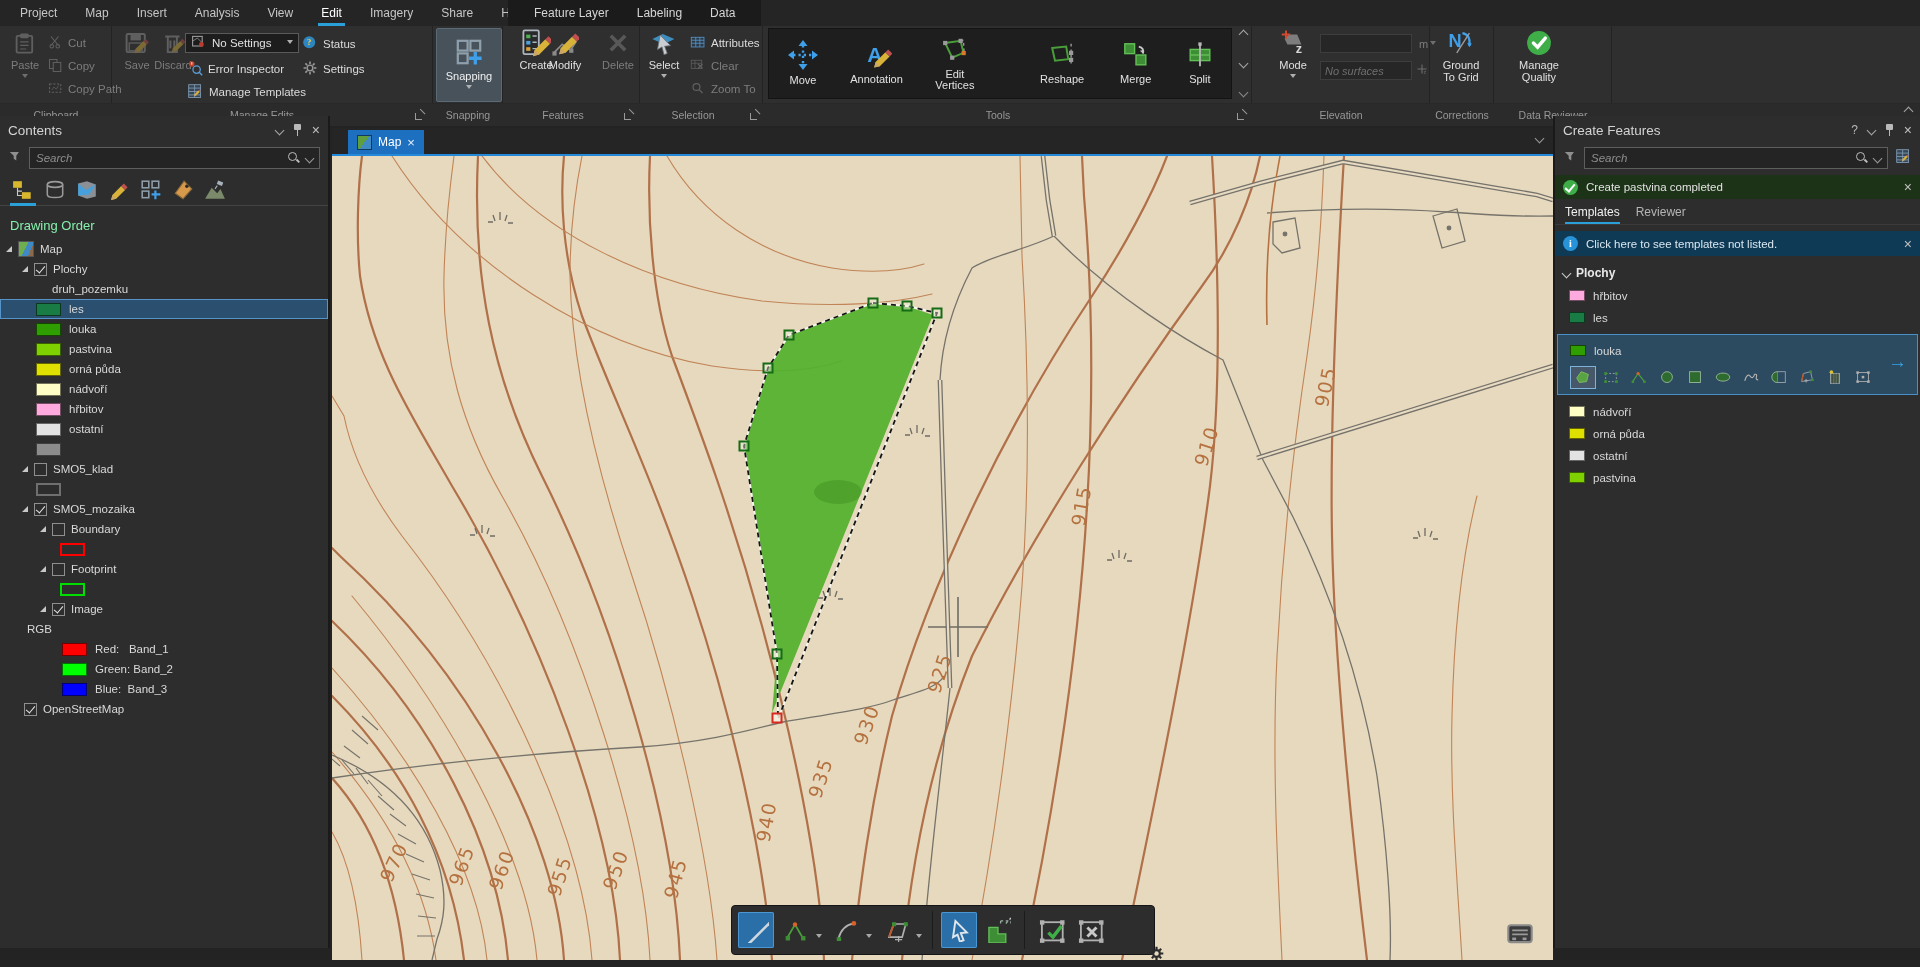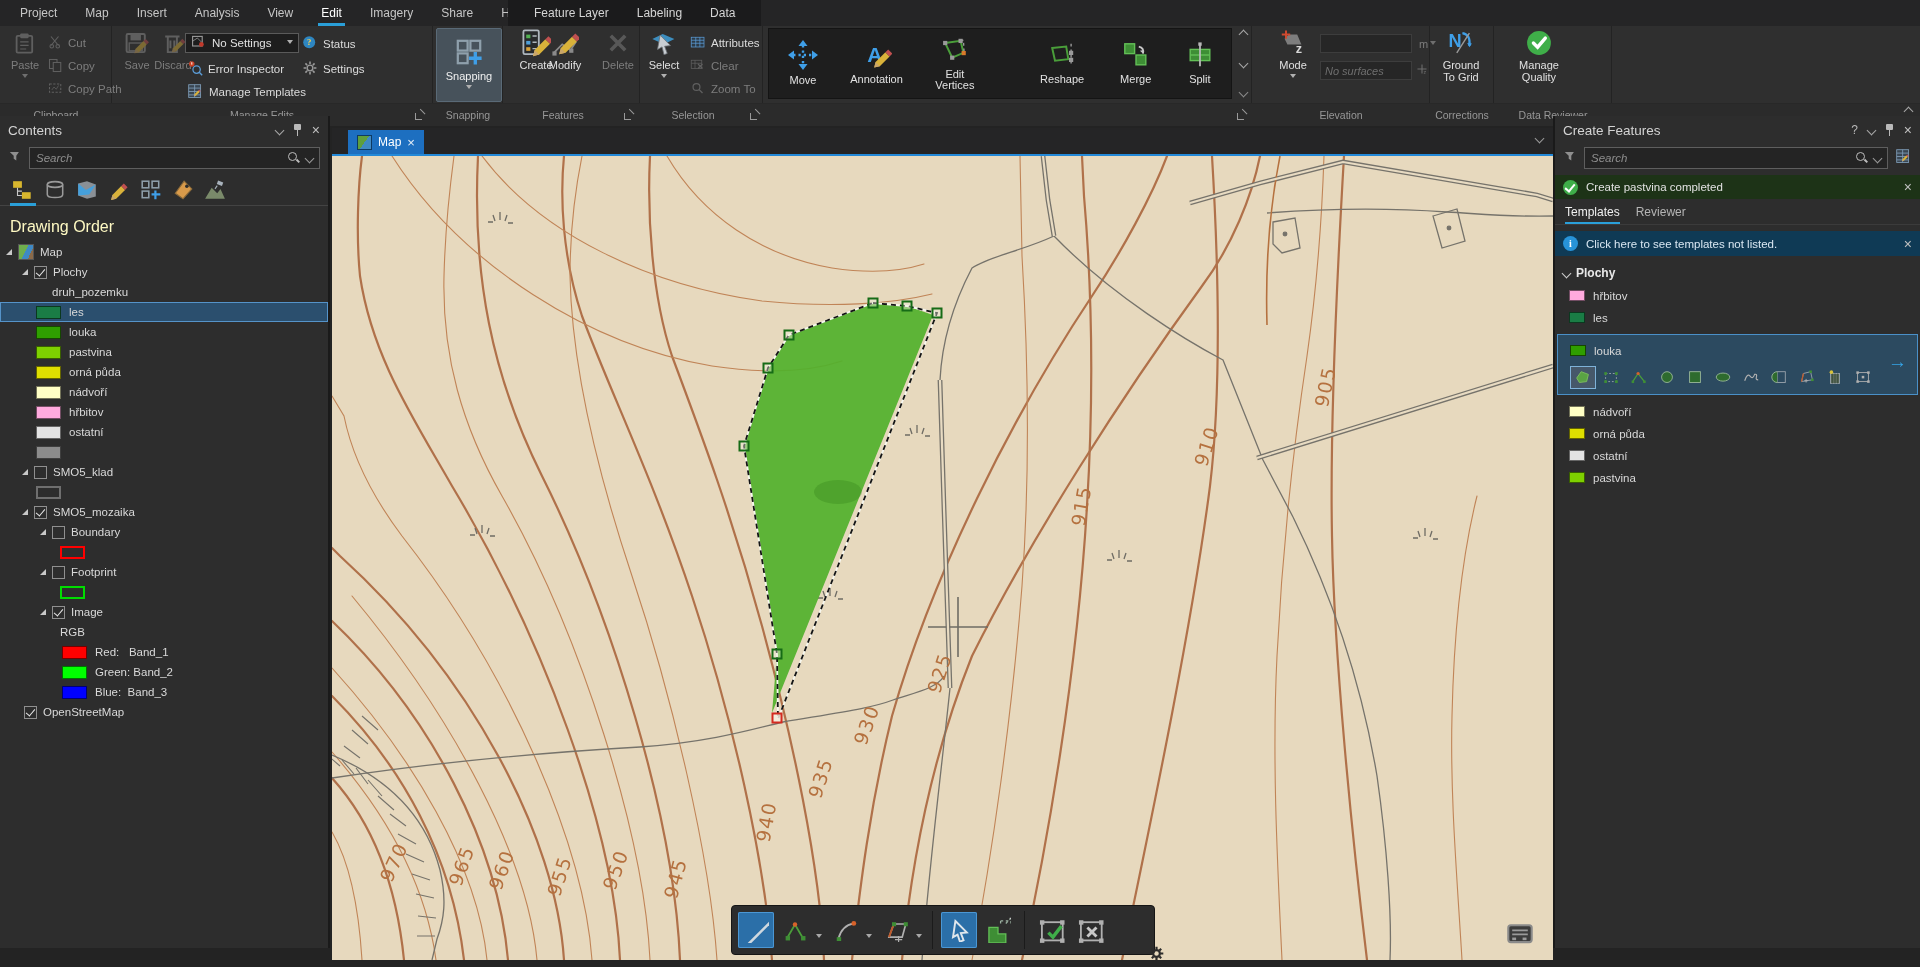--- a/index.html
+++ b/index.html
@@ -63,21 +63,21 @@
   .searchrow{display:flex;align-items:center;padding:3px 8px 5px 8px;gap:7px}
   .searchbox{flex:1;height:22px;background:#242424;border:1px solid #5e5e5e;display:flex;align-items:center;
              padding:0 6px;gap:6px;box-sizing:border-box}
   .searchbox .ph{flex:1;font-style:italic;font-size:11.5px;color:#8f8f8f}
   .mag{position:relative;width:12px;height:12px}
   .mag::before{content:"";position:absolute;left:0;top:0;width:7px;height:7px;border:1.6px solid #bdbdbd;border-radius:50%}
   .mag::after{content:"";position:absolute;left:8px;top:8px;width:4px;height:1.6px;background:#bdbdbd;transform:rotate(45deg)}
   .ctabs{display:flex;align-items:flex-end;gap:6px;padding:2px 8px 0 10px;border-bottom:1px solid #434343;height:32px;box-sizing:border-box}
   .ctab{width:26px;height:30px;display:flex;align-items:center;justify-content:center;position:relative}
   .ctab.active::after{content:"";position:absolute;left:0;right:0;bottom:-1px;height:3px;background:#2a9fd8}
-  .secttl{font-size:16px;color:#fef9c3;padding:12px 0 6px 10px}
+  .secttl{font-size:13px;color:#86efac;padding:12px 0 6px 10px}
   
   .trow{height:20px;display:flex;align-items:center;font-size:11.5px;color:#d9d9d9;position:relative;white-space:nowrap}
   .trow.sel{background:#2b4f6e;box-shadow:inset 0 0 0 1px #5593c9}
   .exp{width:0;height:0;border-bottom:6px solid #c8c8c8;border-left:6px solid transparent;margin-right:6px;flex:none}
   .cb{width:13px;height:13px;border:1px solid #8f8f8f;background:#2d2d2d;margin-right:6px;position:relative;flex:none;box-sizing:border-box}
   .cb.on::after{content:"";position:absolute;left:3px;top:0px;width:4px;height:8px;border-right:1.8px solid #e8e8e8;border-bottom:1.8px solid #e8e8e8;transform:rotate(40deg)}
   .sw{width:25px;height:13px;margin-right:8px;flex:none;border:1px solid rgba(0,0,0,.55);box-sizing:border-box}
   .sw.outline{background:transparent!important;border-width:2px}
   .mapthumb{width:14px;height:14px;margin-right:6px;flex:none;border:1px solid #555;
     background:linear-gradient(115deg,#6fae4e 0 45%,#3f89c4 45% 75%,#8a6a4a 75%)}
@@ -488,20 +488,21 @@
 
   <div class="glabels">
     <span class="glabel" style="left:0;width:112px">Clipboard</span>
     <span class="glabel" style="left:112px;width:300px">Manage Edits</span>
     <span class="launcher" style="left:415px"></span>
     <span class="glabel" style="left:433px;width:70px">Snapping</span>
     <span class="glabel" style="left:503px;width:120px">Features</span>
     <span class="launcher" style="left:624px"></span>
     <span class="glabel" style="left:640px;width:106px">Selection</span>
     <span class="launcher" style="left:750px"></span>
+    <span class="glabel" style="left:763px;width:470px">Tools</span>
     <span class="launcher" style="left:1237px"></span>
     <span class="glabel" style="left:1252px;width:178px">Elevation</span>
     <span class="glabel" style="left:1430px;width:64px">Corrections</span>
     <span class="glabel" style="left:1494px;width:118px">Data Reviewer</span>
     <span class="ribcollapse cv up"></span>
   </div>
 </div>
 
 <div class="panel" id="panel-left">
   <div class="phead">
@@ -652,21 +653,21 @@
       </div>
       <div class="trow" style="padding-left: 60px;">
         <span class="sw outline" style="border-color:#00dd00"></span>
         <span style="white-space:pre"></span>
       </div>
       <div class="trow" style="padding-left: 40px;">
         <span class="exp"></span>
         <span class="cb on"></span>
         <span style="white-space:pre">Image</span>
       </div>
-      <div class="trow" style="padding-left: 60px;">
+      <div class="trow" style="padding-left: 27px;">
         <span style="white-space:pre">RGB</span>
       </div>
       <div class="trow" style="padding-left: 62px;">
         <span class="sw" style="background:#ff0000"></span>
         <span style="white-space:pre">Red:   Band_1</span>
       </div>
       <div class="trow" style="padding-left: 62px;">
         <span class="sw" style="background:#00ff00"></span>
         <span style="white-space:pre">Green: Band_2</span>
       </div>

